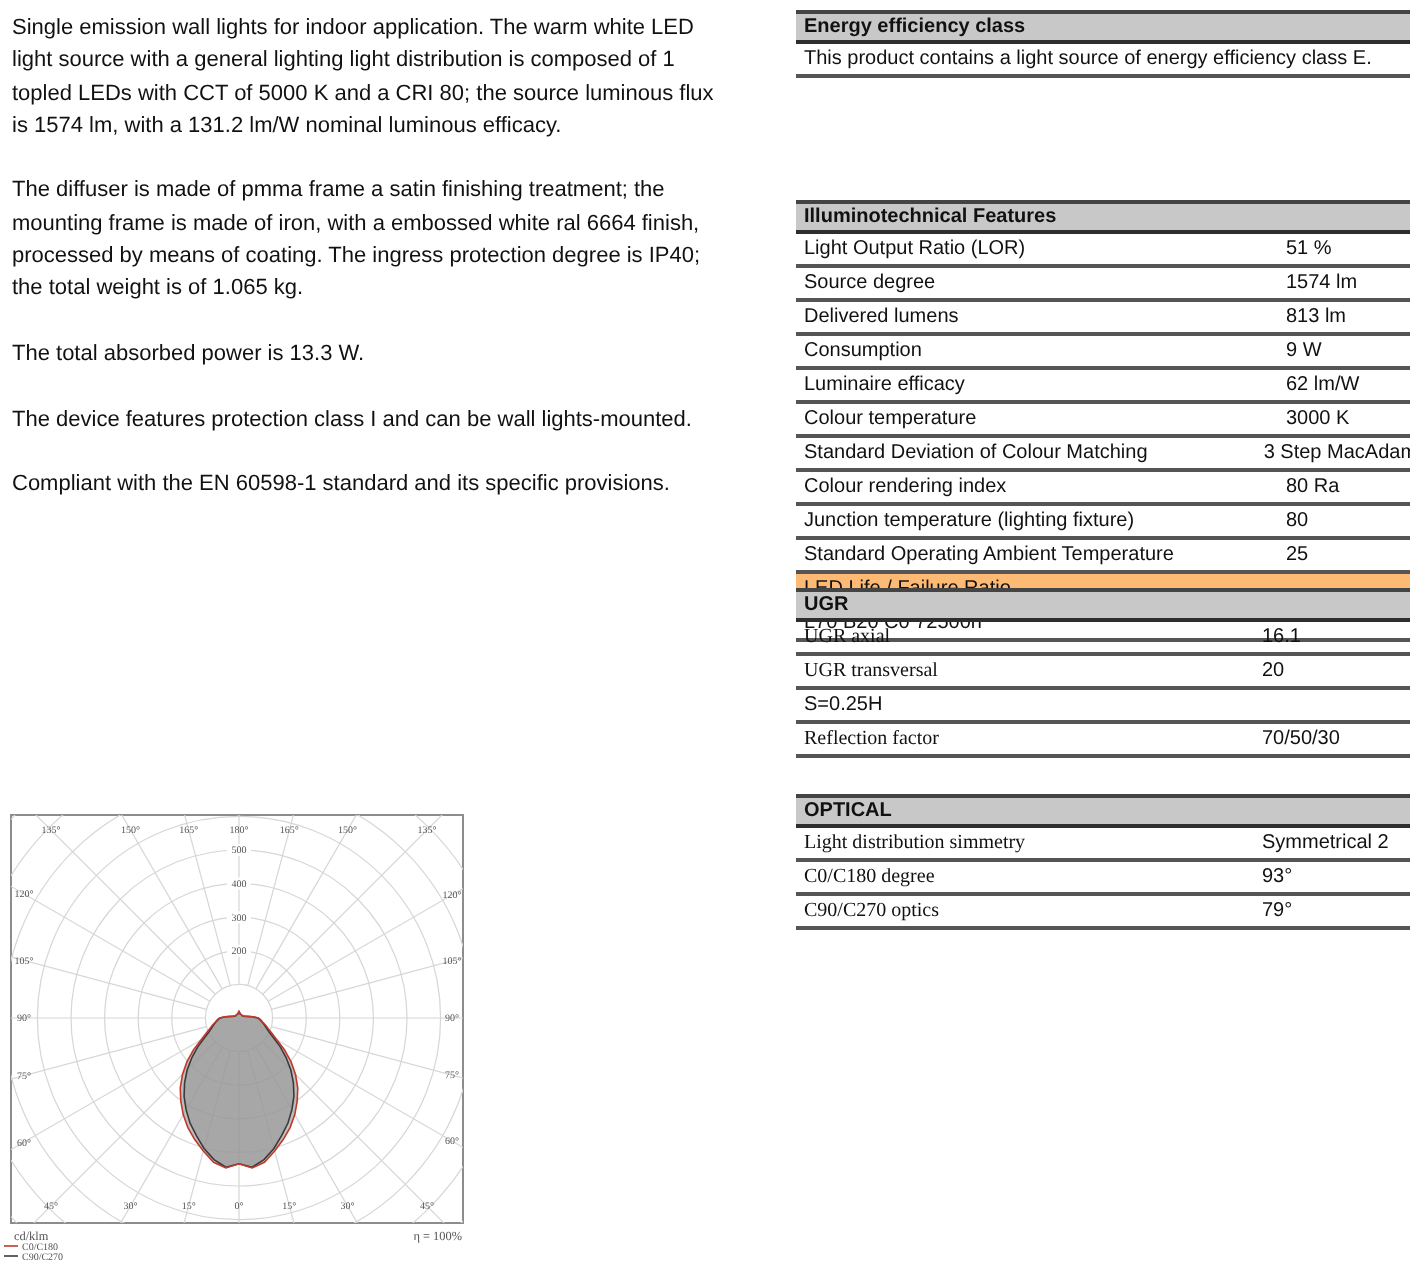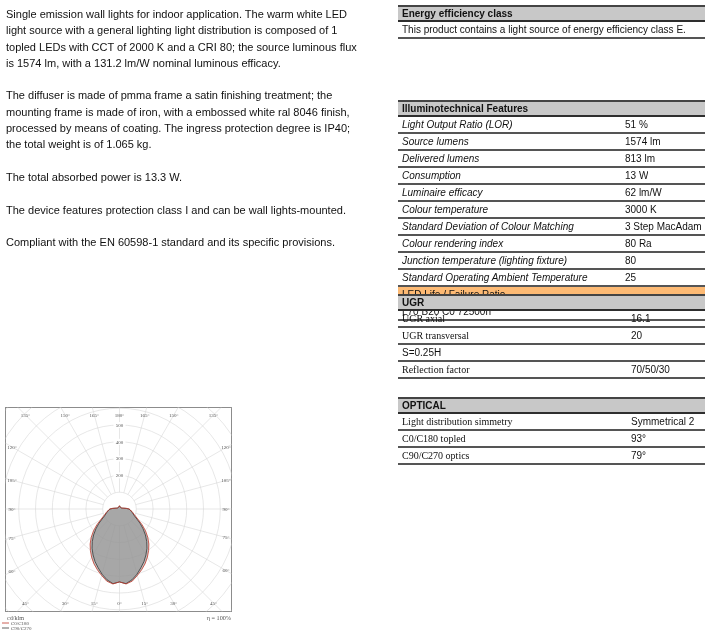--- a/index.html
+++ b/index.html
@@ -18,21 +18,21 @@
   .tbl { position: absolute; left: 398px; width: 307px; font-size: 10px; }
   .row {
     height: 17px; box-sizing: border-box; display: flex; align-items: center;
     padding-left: 4px; white-space: nowrap; border-bottom: 2px solid #555555;
   }
   .row.head {
     background: #c8c8c8; font-weight: bold;
     border-top: 2px solid #444444; border-bottom: 2px solid #2e2e2e;
   }
   .row.subhead { background: #fdba74; font-weight: normal; border-bottom: 2px solid #2e2e2e; }
-  .tbl.illum .lbl { width: 223px; font-style: italic; }
+  .tbl.illum .lbl { width: 241px; }
   .tbl.narrow .lbl { width: 229px; font-family: Liberation Serif, serif; }
   .lbl, .val { overflow: hidden; }
 
   #energy-table { top: 5px; }
   #illum-table { top: 56px; margin-top: 44px; }
   #ugr-table { top: 294px; }
   #optical-table { top: 397px; }
 
   #polar { position: absolute; left: 0; top: 400px; width: 240px; height: 238px; }
   #polar text { font-family: "Liberation Serif", serif; fill: #555555; }
@@ -40,26 +40,26 @@
   .foot-lbl { font-size: 6.2px; }
   .legend-lbl { font-size: 5px; }
 </style>
 </head>
 <body>
 
 <div class="desc">
   <p class="para">
     <span class="line">Single emission wall lights for indoor application. The warm white LED</span>
     <span class="line">light source with a general lighting light distribution is composed of 1</span>
-    <span class="line">topled LEDs with CCT of 2000 K and a CRI 80; the source luminous flux</span>
+    <span class="line">topled LEDs with CCT of 5000 K and a CRI 80; the source luminous flux</span>
     <span class="line">is 1574 lm, with a 131.2 lm/W nominal luminous efficacy.</span>
   </p>
   <p class="para">
     <span class="line">The diffuser is made of pmma frame a satin finishing treatment; the</span>
-    <span class="line">mounting frame is made of iron, with a embossed white ral 8046 finish,</span>
+    <span class="line">mounting frame is made of iron, with a embossed white ral 6664 finish,</span>
     <span class="line">processed by means of coating. The ingress protection degree is IP40;</span>
     <span class="line">the total weight is of 1.065 kg.</span>
   </p>
   <p class="para">
     <span class="line">The total absorbed power is 13.3 W.</span>
   </p>
   <p class="para">
     <span class="line">The device features protection class I and can be wall lights-mounted.</span>
   </p>
   <p class="para">
@@ -78,30 +78,30 @@
 
 <div class="tbl illum" id="illum-table">
   <div class="row head">
     <span>Illuminotechnical Features</span>
   </div>
   <div class="row">
     <span class="lbl">Light Output Ratio (LOR)</span>
     <span class="val">51 %</span>
   </div>
   <div class="row">
-    <span class="lbl">Source lumens</span>
+    <span class="lbl">Source degree</span>
     <span class="val">1574 lm</span>
   </div>
   <div class="row">
     <span class="lbl">Delivered lumens</span>
     <span class="val">813 lm</span>
   </div>
   <div class="row">
     <span class="lbl">Consumption</span>
-    <span class="val">13 W</span>
+    <span class="val">9 W</span>
   </div>
   <div class="row">
     <span class="lbl">Luminaire efficacy</span>
     <span class="val">62 lm/W</span>
   </div>
   <div class="row">
     <span class="lbl">Colour temperature</span>
     <span class="val">3000 K</span>
   </div>
   <div class="row">
@@ -151,21 +151,21 @@
 
 <div class="tbl narrow" id="optical-table">
   <div class="row head">
     <span>OPTICAL</span>
   </div>
   <div class="row">
     <span class="lbl">Light distribution simmetry</span>
     <span class="val">Symmetrical 2</span>
   </div>
   <div class="row">
-    <span class="lbl">C0/C180 topled</span>
+    <span class="lbl">C0/C180 degree</span>
     <span class="val">93°</span>
   </div>
   <div class="row">
     <span class="lbl">C90/C270 optics</span>
     <span class="val">79°</span>
   </div>
 </div>
 
 <svg id="polar" viewBox="0 0 240 238" xmlns="http://www.w3.org/2000/svg">
   <defs>

